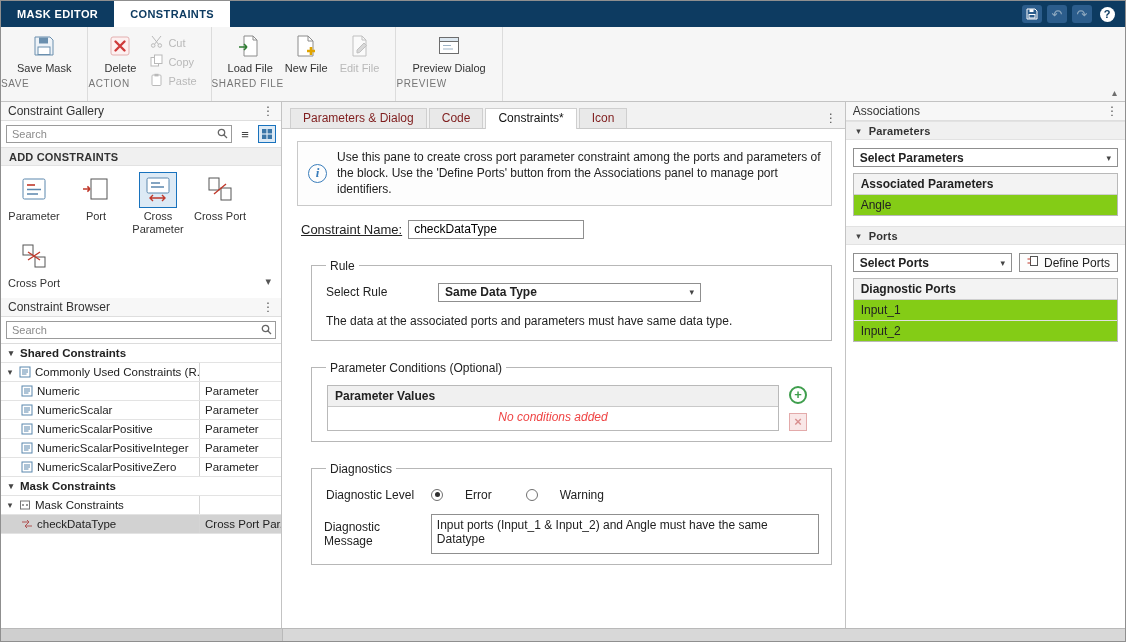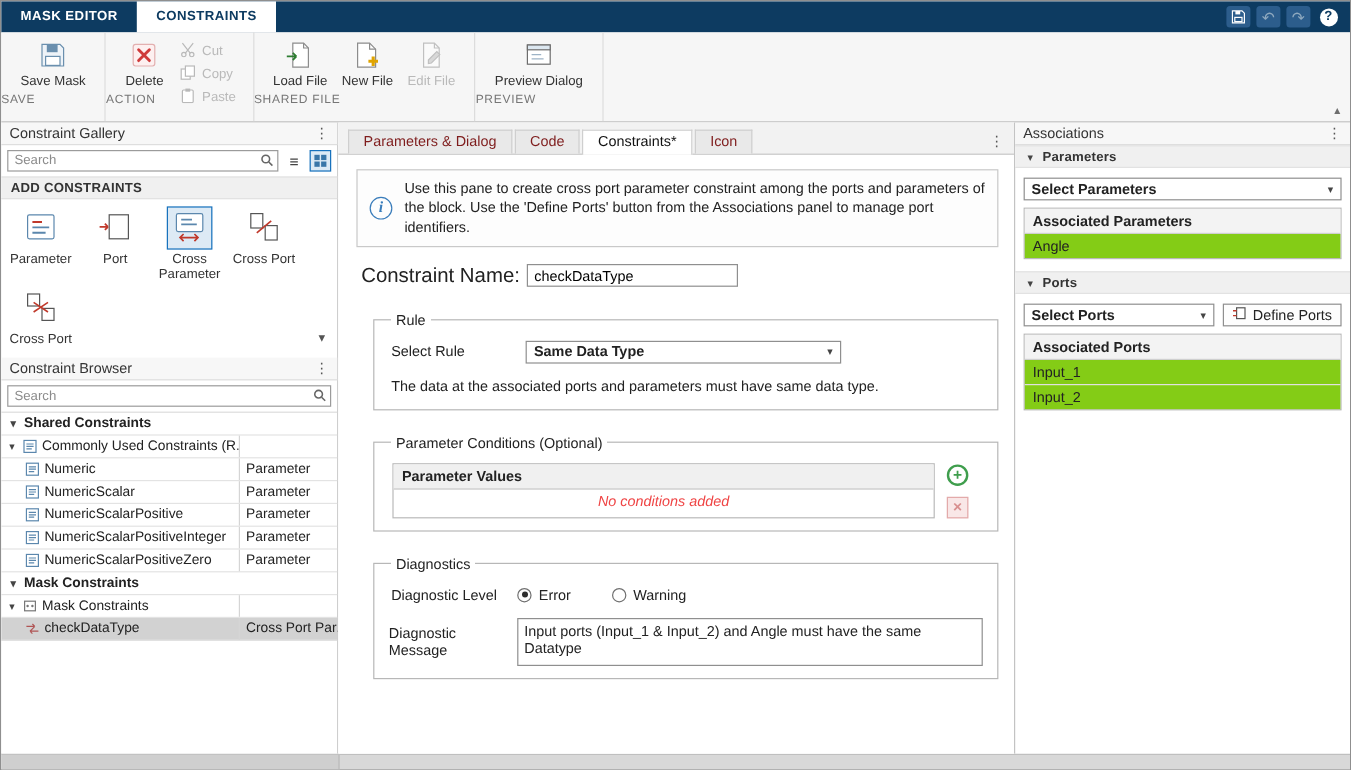--- a/index.html
+++ b/index.html
@@ -74,21 +74,21 @@
   .etab { padding: 2px 12px 3px 12px; font-size: 12px; color: #7f1d1d; background: #e9e9e9; border: 1px solid #cfcfcf; border-bottom: none; margin-right: 2px; cursor: default; }
   .etab.active { background: #fff; color: #111; position: relative; top: 1px; padding-bottom: 4px; }
   .tabbar .kebab { margin-left: auto; margin-bottom: 4px; }
   .editor-body { flex: 1; background: #fff; padding-top: 12px; overflow: hidden; }
 
   .infobox { margin: 0 13px 0 15px; border: 1px solid #c9c9c9; background: #fdfdfd; display: flex; gap: 10px; padding: 7px 10px; align-items: center; }
   .info-ic { width: 19px; height: 19px; border-radius: 50%; border: 1px solid #3a7dbb; color: #3a7dbb; font-family: "Liberation Serif", serif; font-style: italic; font-weight: bold; font-size: 13px; display: flex; align-items: center; justify-content: center; flex: 0 0 auto; }
   .info-text { font-size: 12px; color: #222; line-height: 1.35; }
 
   .name-row { display: flex; align-items: center; margin: 14px 0 0 19px; gap: 6px; }
-  .name-row label { font-size: 17px; }
+  .name-row label { font-size: 13px; text-decoration: underline; }
   .name-row input { width: 176px; height: 19px; border: 1px solid #8f8f8f; padding: 0 5px; font-size: 12px; font-family: inherit; }
 
   fieldset { border: 1px solid #b7b7b7; margin: 20px 13px 0 29px; padding: 8px 12px 10px 12px; }
   fieldset legend { font-size: 12px; color: #222; padding: 0 4px; margin-left: 2px; }
 
   .rule-row { display: flex; align-items: center; margin-top: 2px; }
   .rule-row .lbl { width: 114px; padding-left: 2px; }
   .dropdown { height: 19px; border: 1px solid #8f8f8f; background: #fff; display: flex; align-items: center; padding: 0 6px; cursor: default; }
   .dropdown .dd-val { flex: 1; font-size: 12px; color: #222; white-space: nowrap; overflow: hidden; font-weight: bold; }
   .dropdown .dd-arrow { color: #444; font-size: 9px; margin-left: 6px; }
@@ -102,21 +102,21 @@
   .cond-col1 { width: 225px; border-right: 1px solid #c9c9c9; }
   .cond-col2 { flex: 1; }
   .cond-empty { text-align: center; font-style: italic; color: #ef4444; padding: 3px 0 4px 0; }
   .cond-btns { display: flex; flex-direction: column; gap: 9px; padding-top: 1px; }
   .btn-add { width: 18px; height: 18px; border-radius: 50%; border: 2px solid #3f9e4d; color: #3f9e4d; background: #fff; display: flex; align-items: center; justify-content: center; font-size: 13px; font-weight: bold; line-height: 1; }
   .btn-remove { width: 18px; height: 18px; border: 1px solid #e3aaaa; background: #f9e7e7; color: #d98f8f; display: flex; align-items: center; justify-content: center; font-size: 13px; font-weight: bold; line-height: 1; }
 
   .diag-row { display: flex; align-items: center; margin-top: 4px; }
   .diag-row .lbl { width: 107px; padding-left: 2px; flex: 0 0 auto; }
   .radio-group { display: flex; align-items: center; gap: 34px; }
-  .radio-opt { display: flex; align-items: center; gap: 6px; }
+  .radio-opt { display: flex; align-items: center; gap: 22px; }
   .radio { width: 12px; height: 12px; border: 1px solid #707070; border-radius: 50%; background: #fff; position: relative; flex: 0 0 auto; }
   .radio.checked::after { content: ""; position: absolute; inset: 2.5px; border-radius: 50%; background: #2f2f2f; }
   .diag-msg-row { display: flex; align-items: center; margin-top: 12px; }
   .diag-msg-row textarea { width: 392px; height: 40px; border: 1px solid #8f8f8f; resize: none; font-family: inherit; font-size: 12px; padding: 3px 5px; color: #222; }
 
   
   .assoc-dd { margin: 8px 7px 6px 7px; }
   .assoc-table { margin: 6px 7px 10px 7px; border: 1px solid #b9b9b9; }
   .assoc-th { background: #f3f3f3; font-weight: bold; padding: 3px 7px; border-bottom: 1px solid #cfcfcf; }
   .assoc-td { padding: 3px 7px; border-bottom: 1px solid #e0e0e0; background: #84cc16; }
@@ -607,21 +607,21 @@
         <div class="btn-define">
           <span><svg width="12" height="12" viewBox="0 0 12 12">
                 <rect x="3.5" y="1.5" width="7" height="9" fill="#fff" stroke="#555"></rect>
                 <path d="M0.5 4h3M0.5 8h3" stroke="#c0392b" stroke-width="1.2"></path>
               </svg></span>
           <span>Define Ports</span>
         </div>
       </div>
 
       <div class="assoc-table">
-        <div class="assoc-th">Associated Ports</div>
+        <div class="assoc-th">Diagnostic Ports</div>
         <div class="assoc-td">Input_1</div>
         <div class="assoc-td">Input_2</div>
       </div>
 
     </aside>
   </div>
 
   <footer class="statusbar">
     <div class="status-seg"></div>
   </footer>

